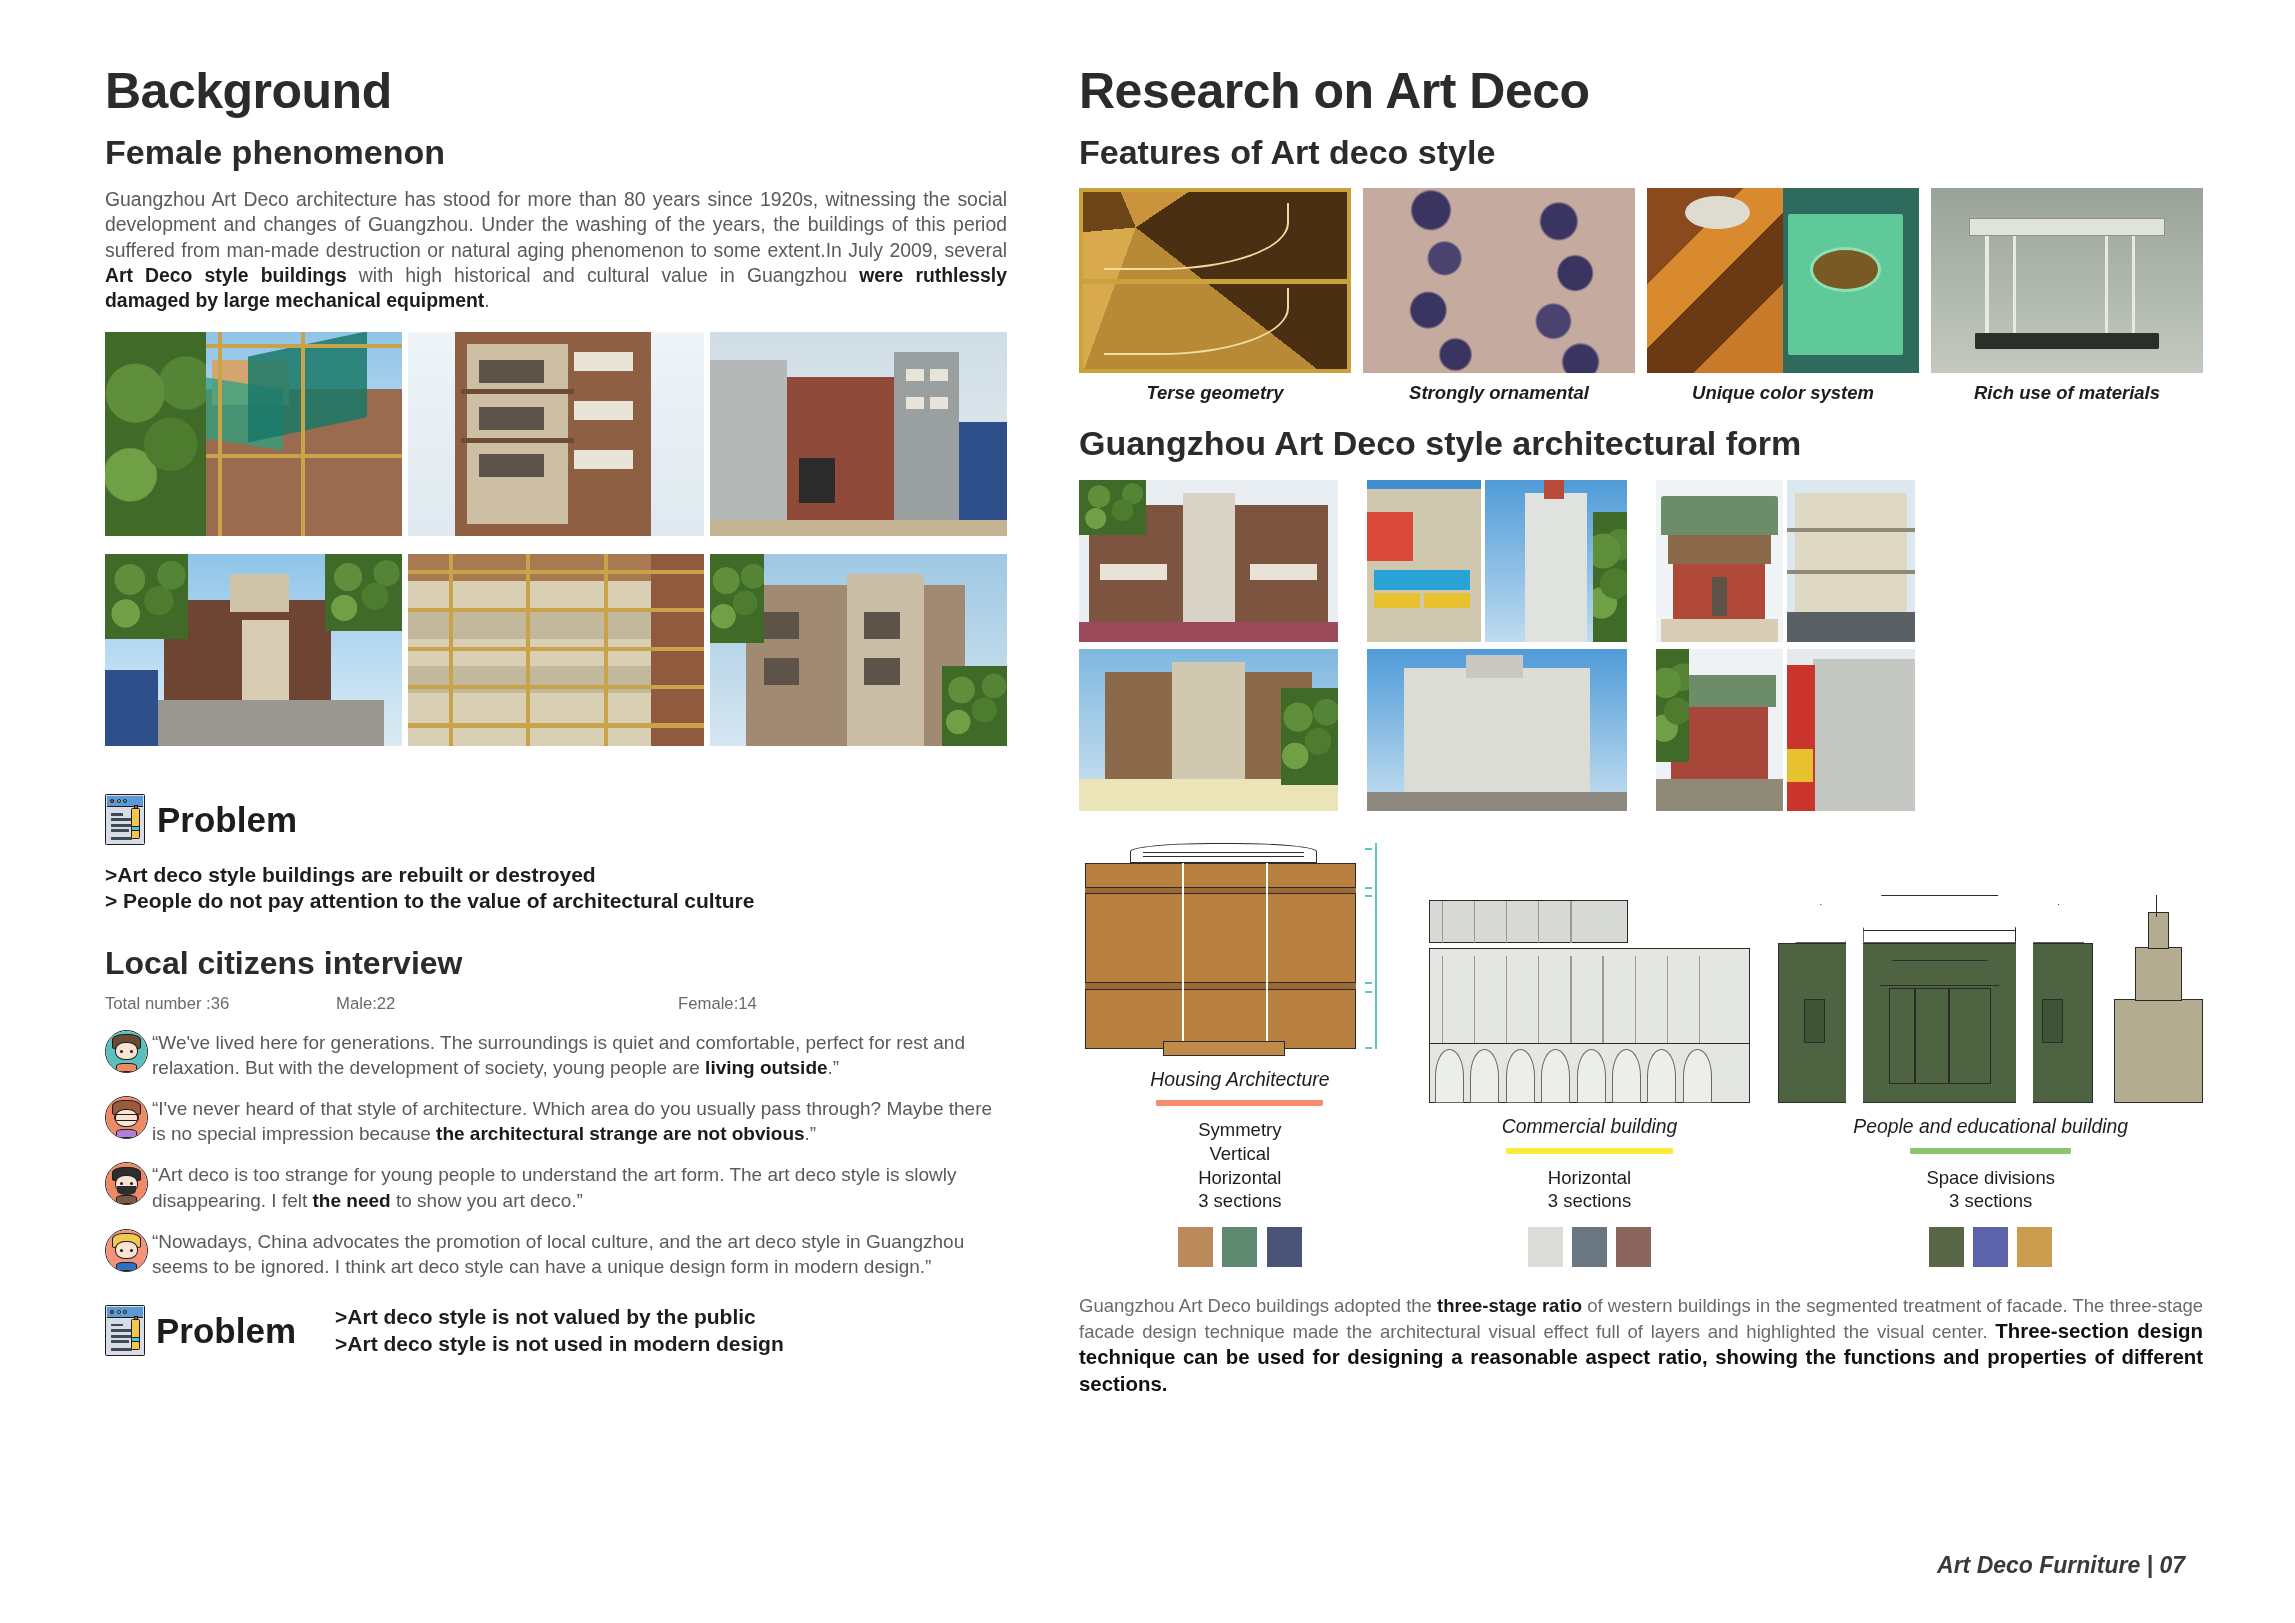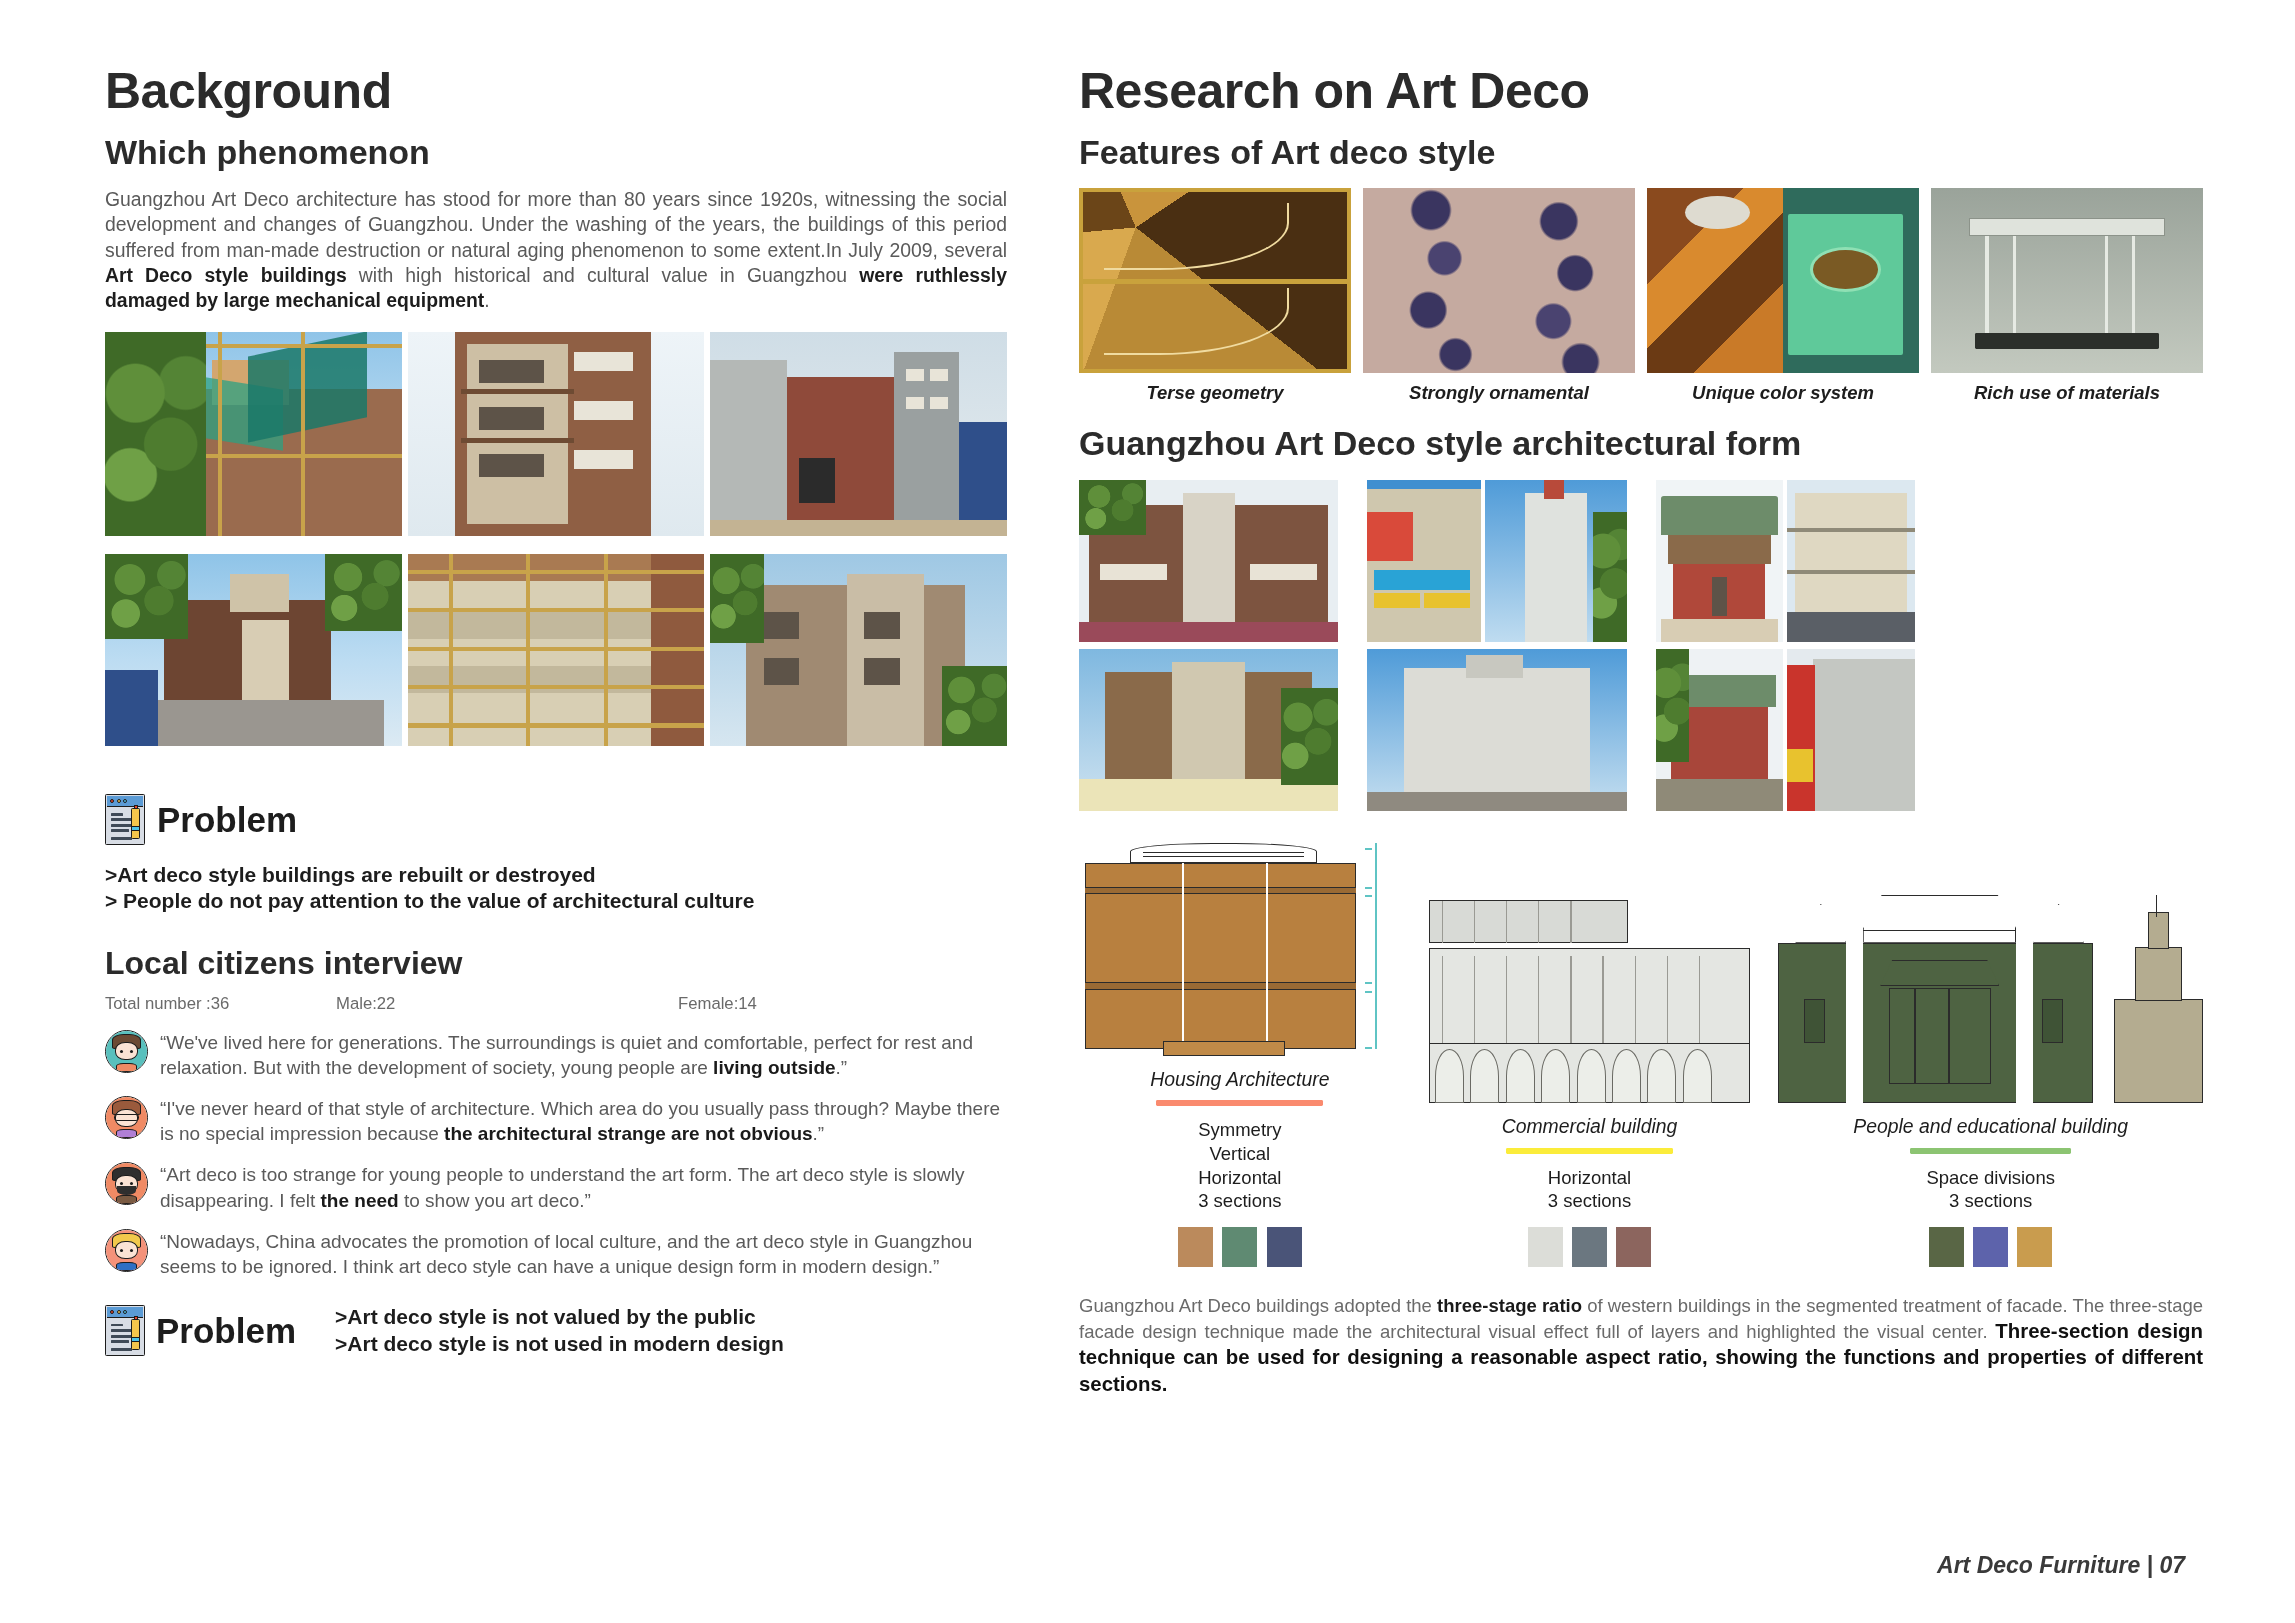--- a/index.html
+++ b/index.html
@@ -61,21 +61,21 @@
 
   .bullets { margin-top:16.7px; }
   .bullet { font-size:21px; font-weight:700; color:#1d1d1d; line-height:1.24; }
 
   .interview-head { margin-top:32px; }
   .stat-row { display:flex; margin-top:13px; font-size:16.7px; color:#6a6a6a; }
   .stat-row span:nth-child(1){ width:231px; }
   .stat-row span:nth-child(2){ width:342px; }
 
   
-  .iv { display:flex; gap:12px; margin-top:15.7px; align-items:flex-start; }
+  .iv { display:flex; gap:4px; margin-top:15.7px; align-items:flex-start; }
   .avatar { width:43px; height:43px; border-radius:50%; flex:0 0 auto; position:relative; overflow:hidden; border:1.9px solid #1c1c1c; }
   .av-bg { position:absolute; inset:0; }
   .av-hair { position:absolute; left:14%; right:14%; top:8%; height:36%; border-radius:40% 40% 10% 10%; border:1.4px solid #1c1c1c; }
   .av-face { position:absolute; left:22%; right:22%; top:28%; height:44%; background:#fbe3d4; border-radius:44%; border:1.4px solid #1c1c1c; }
   .av-eye { position:absolute; width:3.2px; height:3.2px; background:#1c1c1c; border-radius:50%; top:46%; }
   .av-eye.l{ left:33%; } .av-eye.r{ right:33%; }
   .av-body { position:absolute; left:24%; right:24%; bottom:0; height:22%; border-radius:34% 34% 0 0; border:1.4px solid #1c1c1c; }
   .av-glass { position:absolute; left:20%; right:20%; top:40%; height:18%; border:1.4px solid #1c1c1c; border-radius:2.8px; }
   .av-beard { position:absolute; left:26%; right:26%; bottom:22%; height:22%; background:#2e2e2e; border-radius:0 0 50% 50%; }
   .iv-text { font-size:19px; line-height:1.33; color:#5a5a5a; flex:1; }
@@ -111,21 +111,21 @@
   .footer { position:absolute; right:110px; bottom:44px; font-size:23px; font-style:italic; font-weight:700; color:#3a3a3a; }
 </style>
 </head>
 <body>
 
 <div class="page">
 
   <div class="col-left">
 
     <div class="h1">Background</div>
-    <div class="h2 sub-head">Which phenomenon</div>
+    <div class="h2 sub-head">Female phenomenon</div>
 
     <div class="body-text para">
       <span>Guangzhou Art Deco architecture has stood for more than 80 years since 1920s, witnessing the social development and changes of Guangzhou. Under the washing of the years, the buildings of this period suffered from man-made destruction or natural aging phenomenon to some extent.In July 2009, several </span><b>Art Deco style buildings</b><span> with high historical and cultural value in Guangzhou </span><b>were ruthlessly damaged by large mechanical equipment</b><span>.</span>
     </div>
 
     <div class="photo-grid pg-3">
       <div class="ph r1">
         <div class="sky"></div>
         <div class="bld" style="left:34%;top:28%;right:0;bottom:0;background:#9a6b4e;"></div>
         <div class="bld" style="left:36%;top:14%;width:26%;height:22%;background:#d3a66f;"></div>

